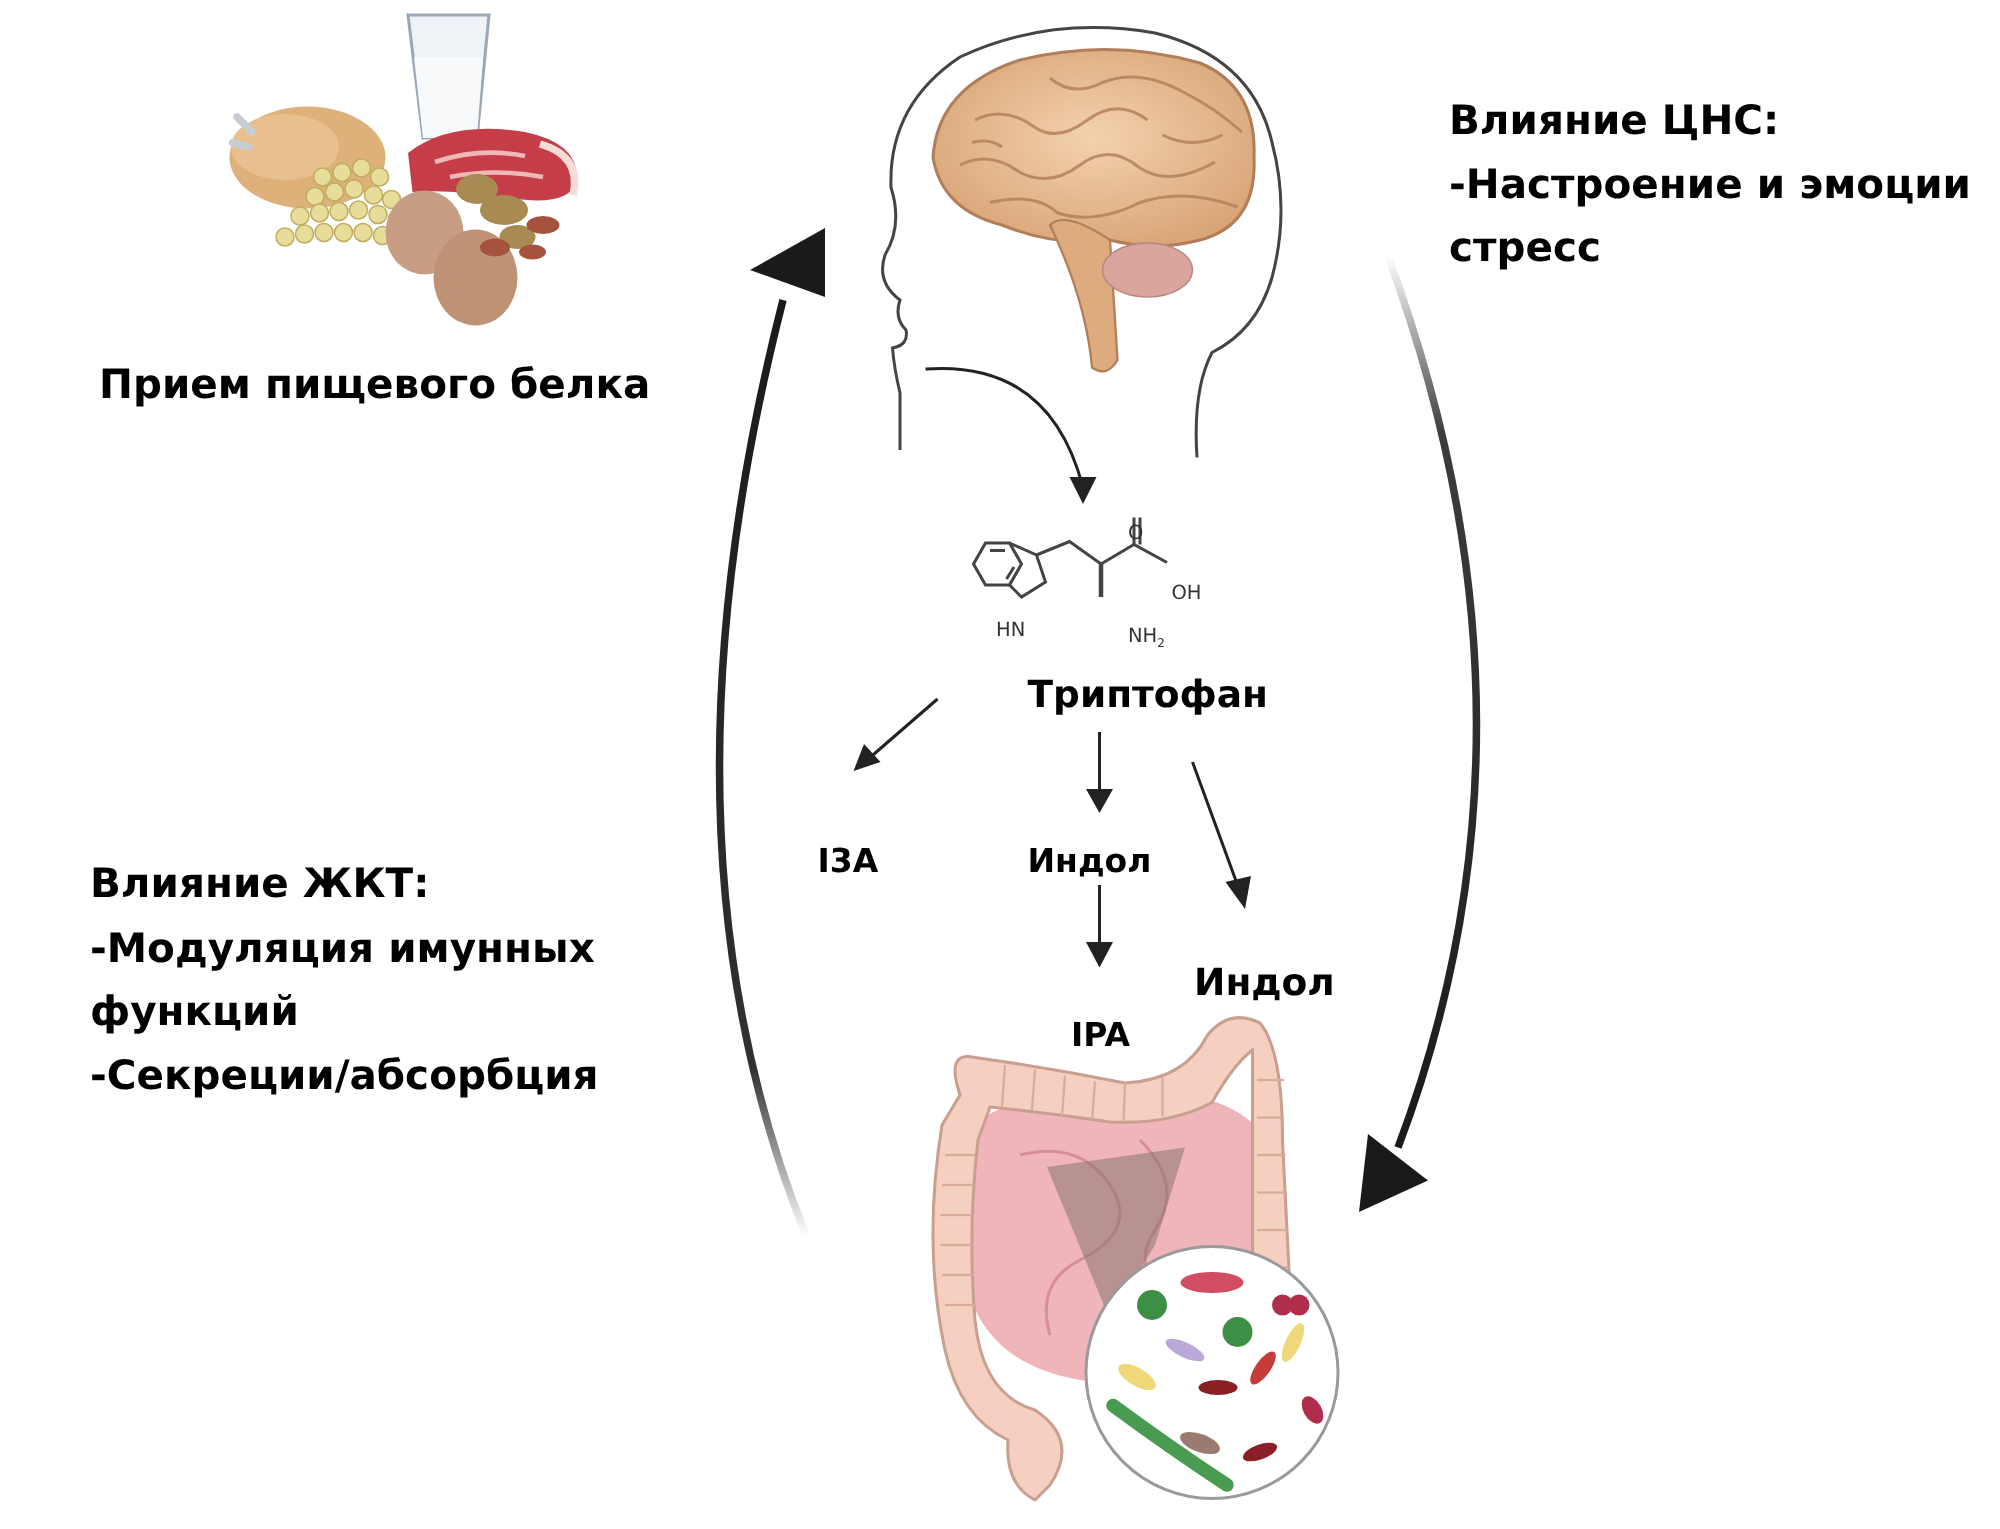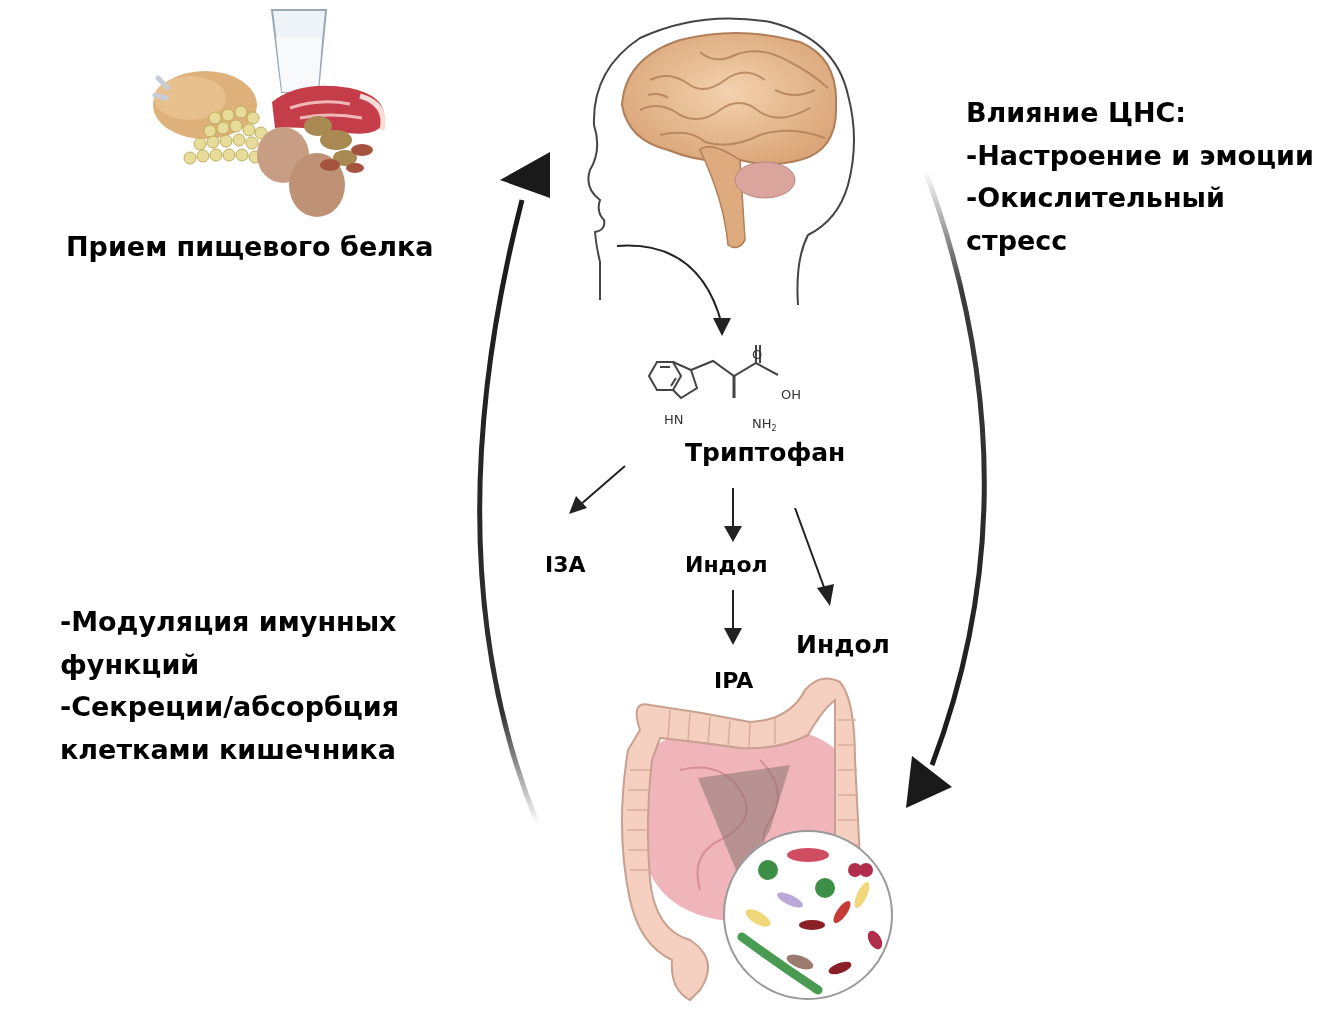--- a/index.html
+++ b/index.html
@@ -1,22 +1,22 @@
 <!DOCTYPE html>
 <html><head>
 <meta charset="utf-8">
 <style>
   html, body { margin: 0; padding: 0; background: #ffffff; }
   body { width: 1333px; height: 1019px; position: relative; overflow: hidden;
          font-family: "DejaVu Sans", sans-serif; color: #000; }
-  .lbl { position: absolute; font-weight: bold; white-space: nowrap; }
+  .lbl { position: absolute; font-weight: bold; white-space: nowrap; margin-top: 10px; }
   .big { font-size: 27px; line-height: 42.5px; }
   .mid { font-size: 25px; }
   .sm  { font-size: 22px; }
-  .block { position: absolute; font-weight: bold; font-size: 27px; line-height: 42.5px; margin-top: 32px; }
+  .block { position: absolute; font-weight: bold; font-size: 27px; line-height: 42.5px; }
   .block div { white-space: nowrap; }
   svg.layer { position: absolute; left: 0; top: 0; }
   .chem-text { font-family: "DejaVu Sans", sans-serif; font-size: 13px; fill: #333; }
 </style>
 </head>
 <body>
 
 <svg class="layer" width="1333" height="1019" viewBox="0 0 1333 1019">
   <defs>
     <linearGradient id="leftFade" x1="0" y1="1" x2="0" y2="0">
@@ -187,28 +187,27 @@
     <ellipse cx="840" cy="968" rx="12" ry="5" fill="#8b1f26" transform="rotate(-20 840 968)"></ellipse>
     <path d="M742,937 Q780,965 818,990" stroke="#4a9b52" stroke-width="9" stroke-linecap="round" fill="none"></path>
   </g>
 </svg>
 
 <div class="lbl big" style="left:66px; top:226px;">Прием пищевого белка</div>
 
 <div class="block" style="left:966px; top:60px;">
   <div>Влияние ЦНС:</div>
   <div>-Настроение и эмоции</div>
-  <div>-Окислительный</div>
   <div>стресс</div>
 </div>
 
 <div class="block" style="left:60px; top:569px;">
+  <div>Влияние ЖКТ:</div>
   <div>-Модуляция имунных</div>
   <div>функций</div>
   <div>-Секреции/абсорбция</div>
-  <div>клетками кишечника</div>
 </div>
 
 <div class="lbl mid" style="left:685px; top:438px;">Триптофан</div>
 <div class="lbl sm" style="left:545px; top:552px;">I3A</div>
 <div class="lbl sm" style="left:685px; top:552px;">Индол</div>
 <div class="lbl sm" style="left:714px; top:668px;">IPA</div>
 <div class="lbl sm" style="left:796px; top:630px; font-size:25px;">Индол</div>
 
 </body></html>

